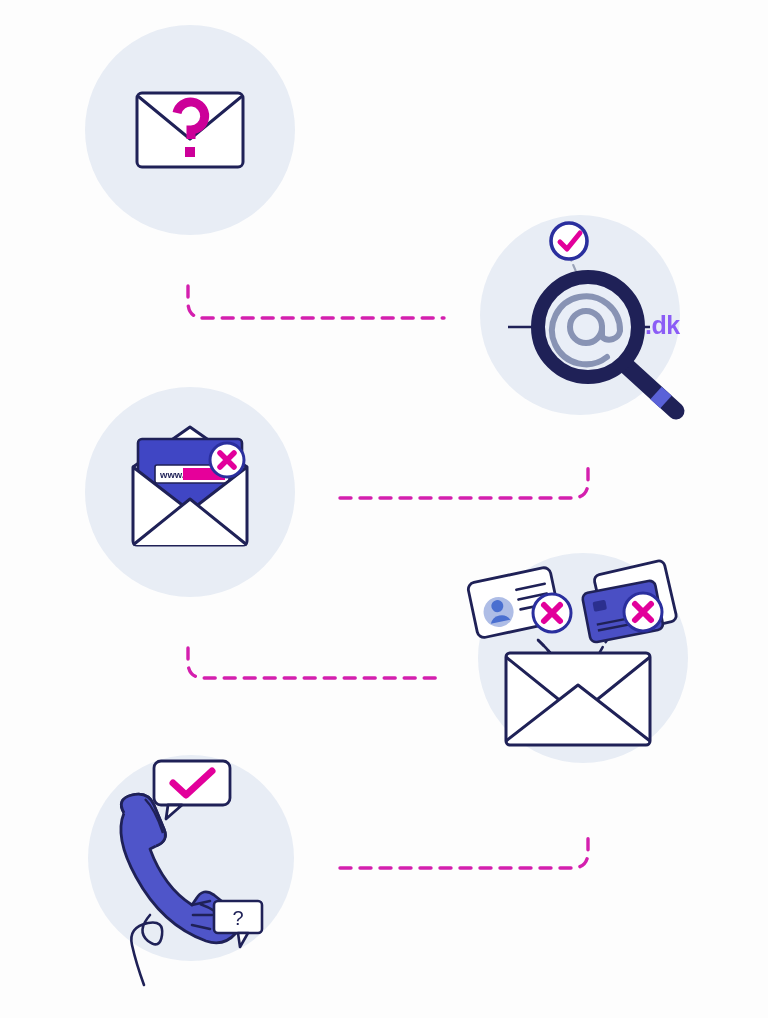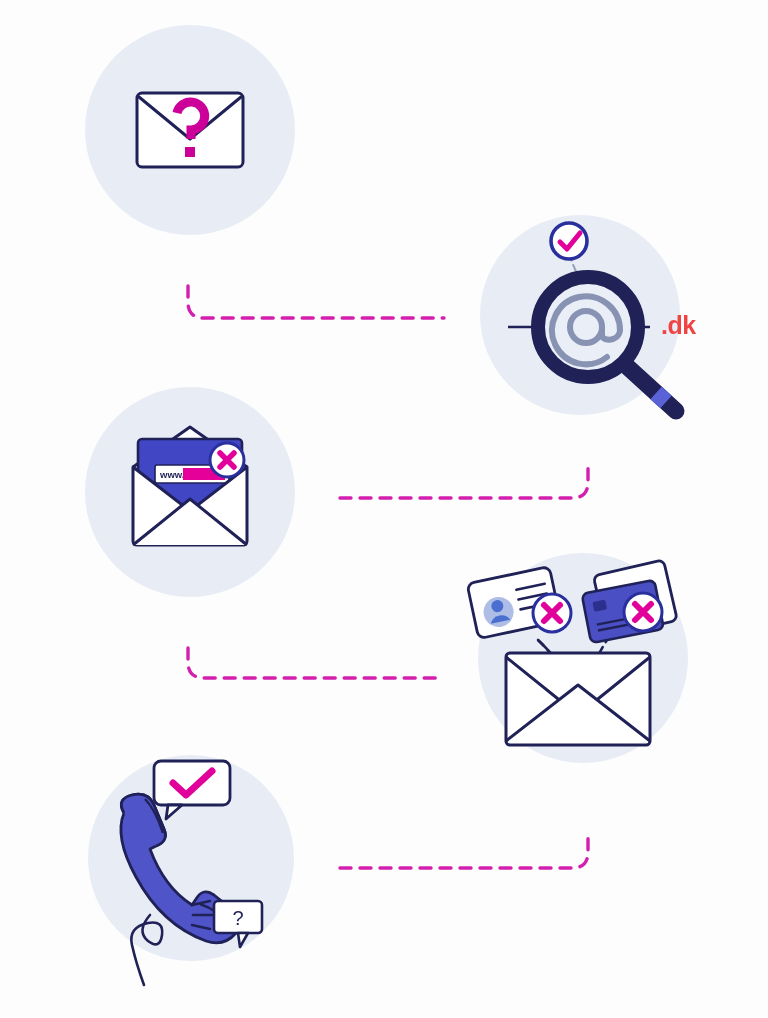--- a/index.html
+++ b/index.html
@@ -33,23 +33,22 @@
     left: 0;
     top: 0;
   }
   .connector {
     position: absolute;
   }
   .dktext {
     position: absolute;
     font-family: "Liberation Sans", sans-serif;
     font-weight: bold;
-    color: #ef4444;
+    color: #8b5cf6;
     white-space: nowrap;
-    padding-left: 16px;
   }
 </style>
 </head>
 <body>
 
 <div id="stage">
 
   <div class="node" style="left:85px; top:25px; width:210px; height:210px;">
     <div class="disc" style="left:0; top:0; width:210px; height:210px; background:#e8edf5;"></div>
     <svg class="art" width="210" height="210" viewBox="0 0 210 210">

